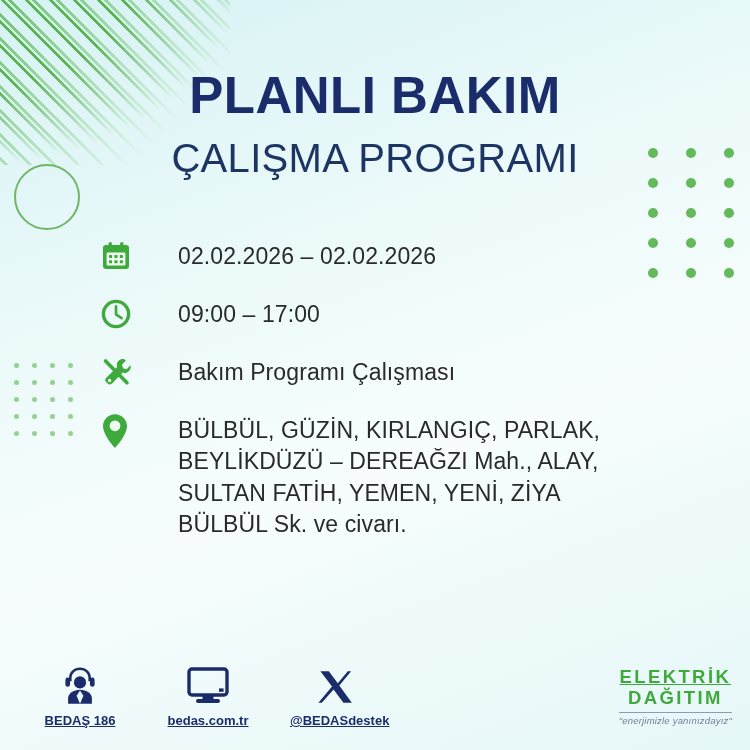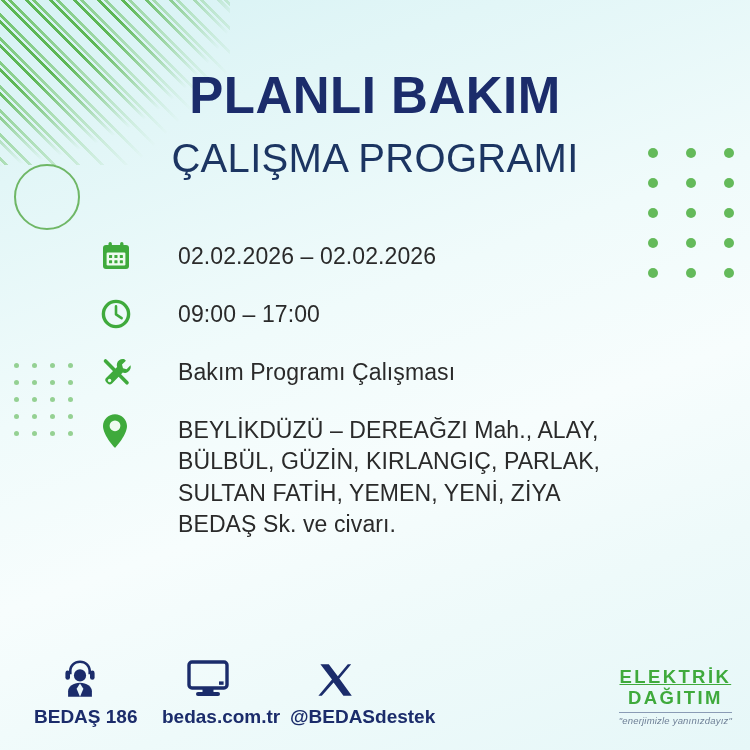--- a/index.html
+++ b/index.html
@@ -166,24 +166,25 @@
     color: #1b2c6b;
   }
   .contact .c-icon {
     height: 46px;
     display: flex;
     align-items: flex-end;
     justify-content: center;
     margin-bottom: 7px;
   }
   .contact .c-label {
-    font-size: 19px;
+    font-size: 13px;
     font-weight: 600;
     color: #1b2c6b;
     white-space: nowrap;
+    text-decoration: underline;
   }
 
   
   .brand-logo {
     position: absolute;
     right: 18px;
     bottom: 24px;
     text-align: center;
   }
   .brand-line {
@@ -310,24 +311,24 @@
     </div>
 
     <div class="info-row address">
       <div class="info-icon">
         <svg width="30" height="36" viewBox="0 0 30 36" aria-hidden="true">
           <path d="M15 1.2C8.4 1.2 3 6.5 3 13.1c0 8.6 10.3 20.1 11.2 21.1.4.5 1.2.5 1.6 0C16.7 33.2 27 21.7 27 13.1 27 6.5 21.6 1.2 15 1.2z" fill="#3faa3c"></path>
           <circle cx="15" cy="12.8" r="5.4" fill="#eefbef"></circle>
         </svg>
       </div>
       <div class="info-text">
+        <div>BÜLBÜL, GÜZİN, KIRLANGIÇ, PARLAK,</div>
         <div>BEYLİKDÜZÜ – DEREAĞZI Mah., ALAY,</div>
-        <div>BÜLBÜL, GÜZİN, KIRLANGIÇ, PARLAK,</div>
         <div>SULTAN FATİH, YEMEN, YENİ, ZİYA</div>
-        <div>BEDAŞ Sk. ve civarı.</div>
+        <div>BÜLBÜL Sk. ve civarı.</div>
       </div>
     </div>
 
   </div>
 
   <div class="footer-contacts">
 
     <div class="contact">
       <div class="c-icon">
         <svg width="40" height="42" viewBox="0 0 40 42" aria-hidden="true">

